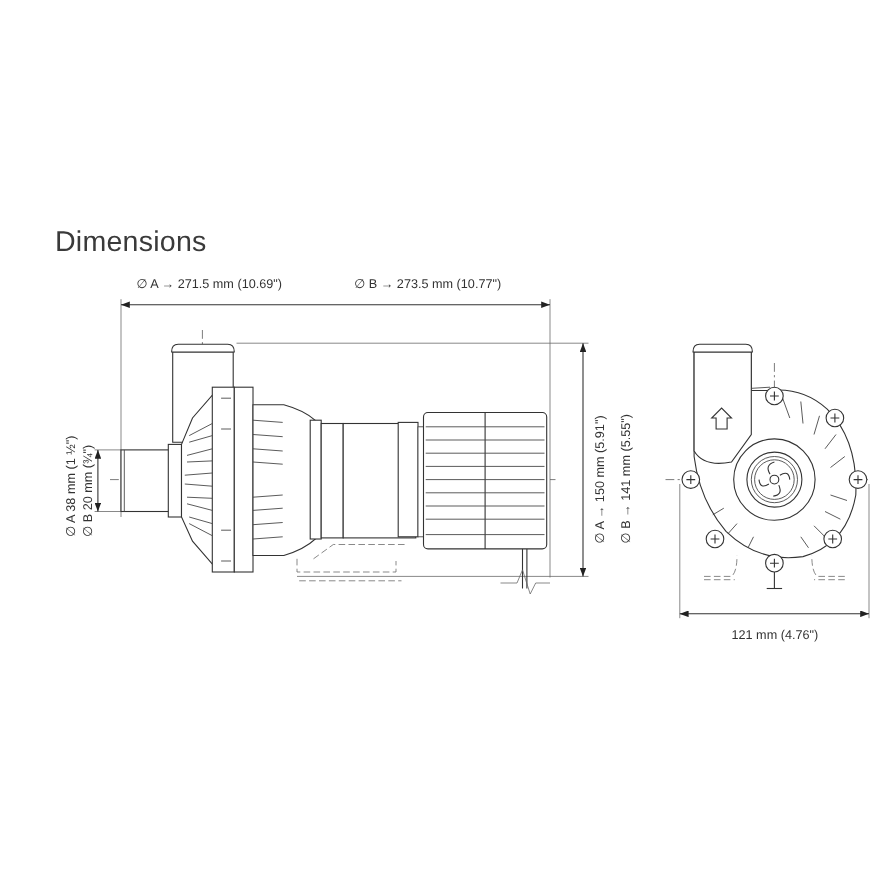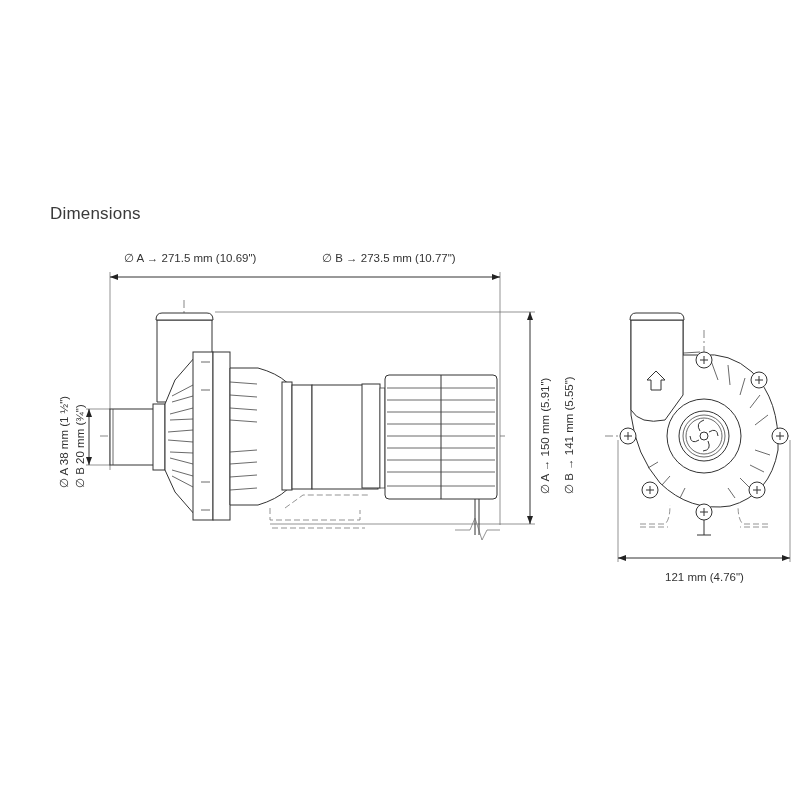--- a/index.html
+++ b/index.html
@@ -1,17 +1,17 @@
 <!DOCTYPE html>
 <html><head>
 <meta charset="utf-8">
 <style>
   html, body { margin: 0; padding: 0; background: #ffffff; }
   body { width: 800px; height: 800px; position: relative; overflow: hidden; font-family: "Liberation Sans", sans-serif; color: #333; }
-  .title { position: absolute; left: 50px; top: 204px; font-size: 17px; color: #3a3a3a; font-weight: normal; letter-spacing: 0.2px; }
+  .title { position: absolute; left: 50px; top: 204px; font-size: 26px; color: #3a3a3a; font-weight: normal; letter-spacing: 0.2px; }
   svg.drawing { position: absolute; left: 0; top: 0; }
   .lbl { font-family: "Liberation Sans", sans-serif; font-size: 11.5px; fill: #333; }
   .ln { stroke: #333; fill: none; stroke-width: 1; }
   .lnt { stroke: #444; fill: none; stroke-width: 0.8; }
   .lng { stroke: #666; fill: none; stroke-width: 0.7; }
   .dash { stroke: #555; fill: none; stroke-width: 0.7; stroke-dasharray: 8 3 2 3; }
   .hid { stroke: #666; fill: none; stroke-width: 0.7; stroke-dasharray: 6 3; }
   .fillw { fill: #fff; }
 </style>
 </head>

